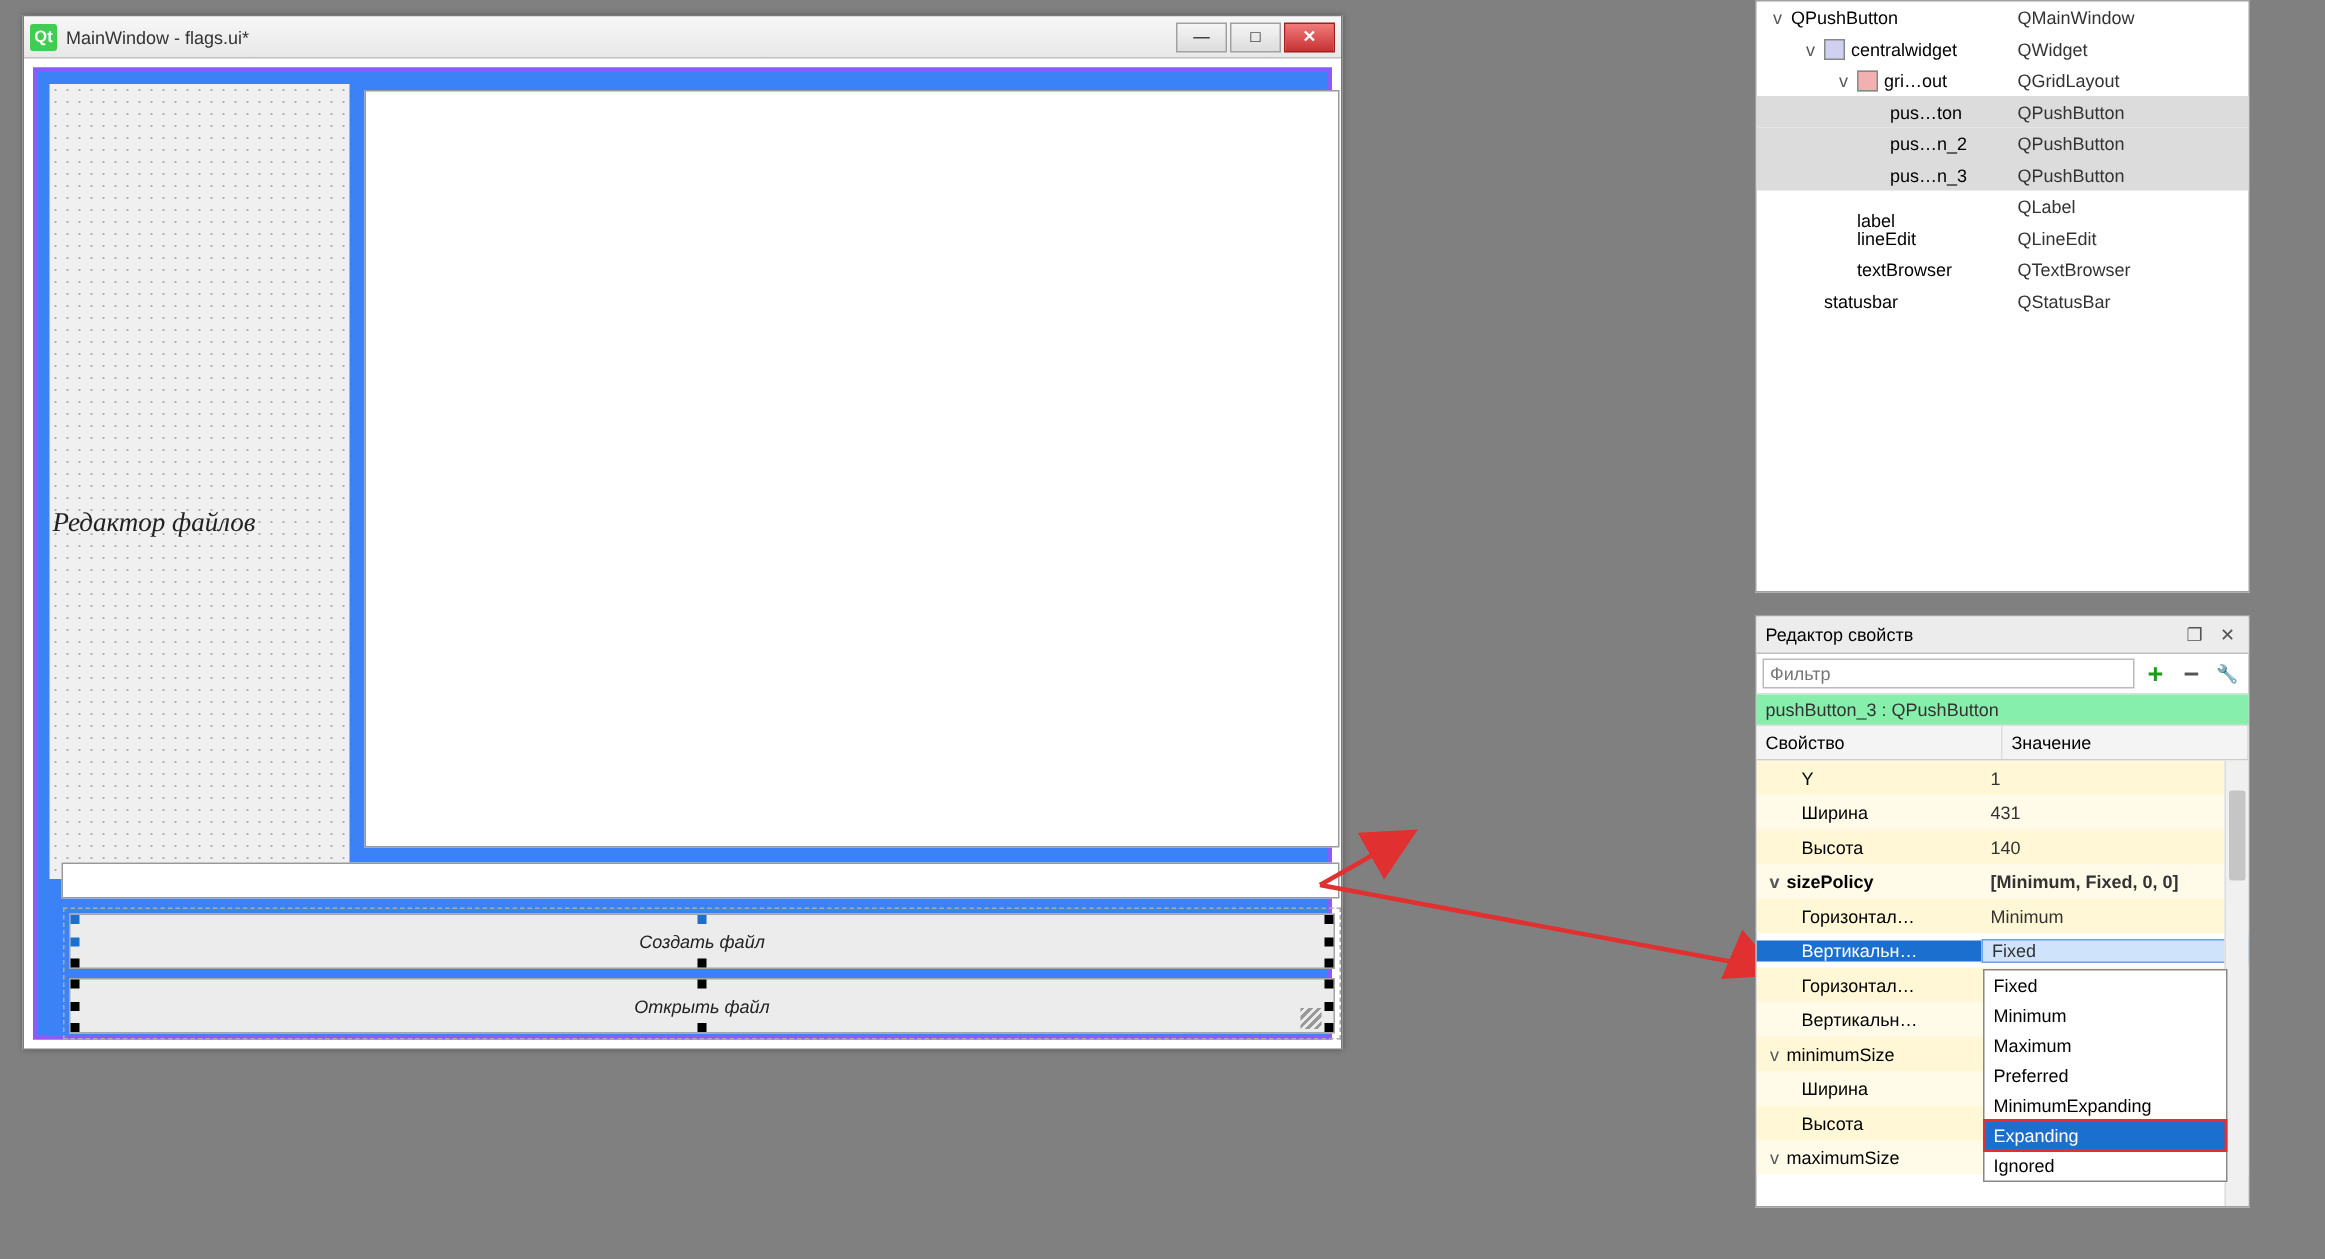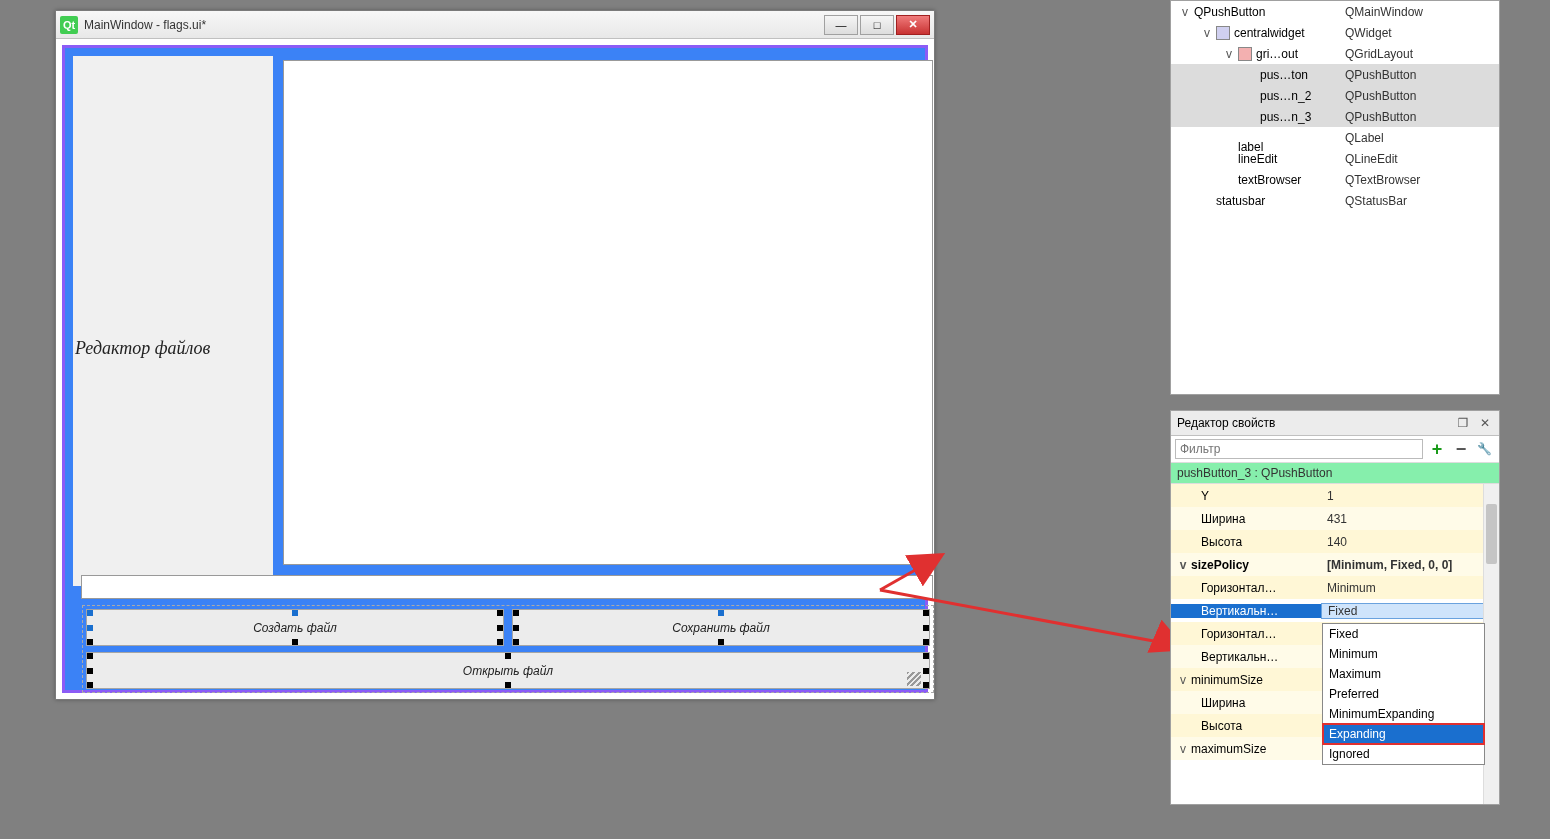--- a/index.html
+++ b/index.html
@@ -1,21 +1,21 @@
 <!DOCTYPE html>
 <html><head>
 <meta charset="utf-8">
 <style>
 * { box-sizing: border-box; margin: 0; padding: 0; font-family: "Segoe UI", Tahoma, sans-serif; font-size: 12px; }
 html, body { width: 1550px; height: 839px; background: #808080; overflow: hidden; position: relative; }
 
 
 .designer-window {
   position: absolute; left: 15px; top: 10px; width: 880px; height: 690px;
-  background: #fff; border: 1px solid #7a7a7a; box-shadow: 0 0 4px rgba(0,0,0,.3); margin-left: 40px;
+  background: #fff; border: 1px solid #7a7a7a; box-shadow: 0 0 4px rgba(0,0,0,.3);
 }
 .titlebar {
   height: 28px; background: linear-gradient(#f7f7f7, #e8e8e8);
   border-bottom: 1px solid #c0c0c0; display: flex; align-items: center; padding: 0 4px;
 }
 .titlebar .qt-logo {
   width: 18px; height: 18px; background:#41cd52; color:#fff; font-weight:bold;
   display:flex; align-items:center; justify-content:center; font-size:11px; border-radius:2px; margin-right:6px;
 }
 .titlebar .title { flex: 1; color:#333; }
@@ -155,33 +155,20 @@
             <div class="h b h1"></div>
               <div class="h b h2"></div>
               <div class="h h3"></div>
             <div class="h b h4"></div>
               <div class="h h5"></div>
             <div class="h h6"></div>
               <div class="h h7"></div>
               <div class="h h8"></div>
           </div>
         </div>
-        <div class="qbtn">
-          <span>Сохранить файл</span>
-          <div class="handle-set hs1">
-            <div class="h h1"></div>
-              <div class="h b h2"></div>
-              <div class="h h3"></div>
-            <div class="h h4"></div>
-              <div class="h h5"></div>
-            <div class="h h6"></div>
-              <div class="h h7"></div>
-              <div class="h h8"></div>
-          </div>
-        </div>
       </div>
       <div class="row">
         <div class="qbtn full">
           <span>Открыть файл</span>
           <div class="handle-set hs1">
             <div class="h h1"></div>
               <div class="h h2"></div>
               <div class="h h3"></div>
             <div class="h h4"></div>
               <div class="h h5"></div>
@@ -289,20 +276,24 @@
     <span class="tbtn">❐</span>
     <span class="tbtn">✕</span>
   </div>
   <div class="pe-toolbar">
     <input type="text" placeholder="Фильтр" style="">
     <div class="plus">+</div>
     <div class="minus">−</div>
     <div class="wrench">🔧</div>
   </div>
   <div class="pe-context">pushButton_3 : QPushButton</div>
+  <div class="pe-header">
+    <div>Свойство</div>
+    <div>Значение</div>
+  </div>
   <div class="pe-grid" id="pe-grid">
     <div class="pe-scroll">
         <div class="thumb"></div>
       </div>
   <div class="pe-row yellow">
         <div class="pname" style="padding-left: 30px;">
           <span>Y</span>
         </div>
         <div class="pval">1</div>
       </div>

